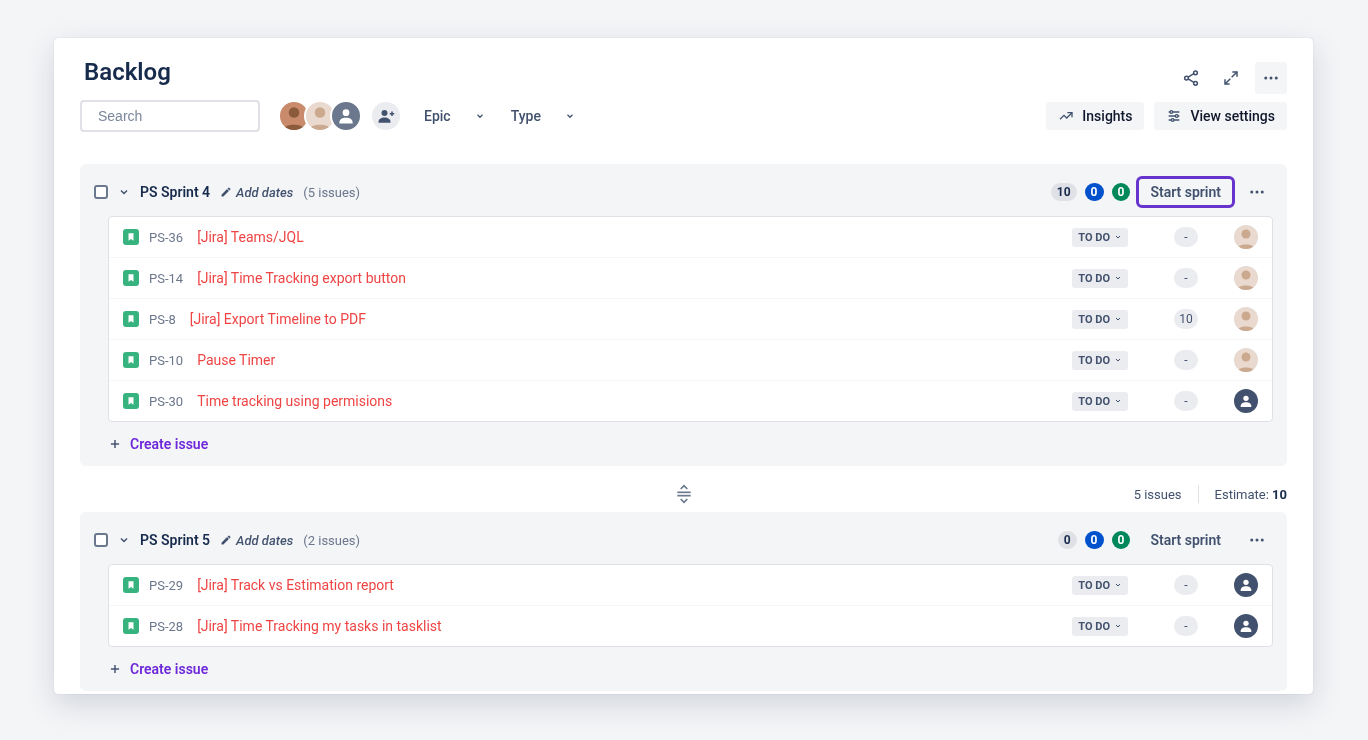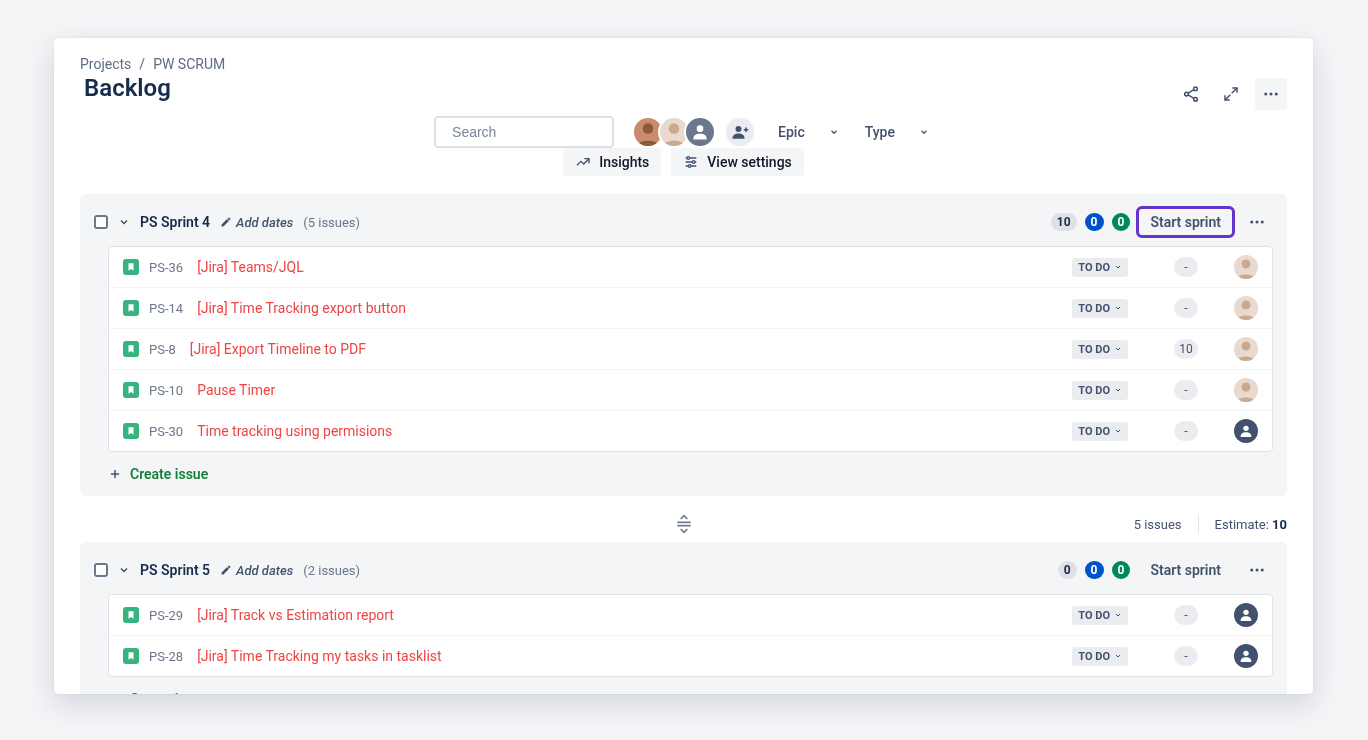--- a/index.html
+++ b/index.html
@@ -30,21 +30,21 @@
   .breadcrumb { font-size:14px; color:#5e6c84; display:flex; align-items:center; gap:8px; }
   .breadcrumb a { color:#5e6c84; text-decoration:none; }
   .breadcrumb .sep { color:#5e6c84; }
   .title-row { display:flex; align-items:center; justify-content:space-between; }
   h1.page-title { font-size:24px; font-weight:600; margin:2px 0 14px 4px; color:#172B4D; }
   .header-actions { display:flex; align-items:center; gap:8px; }
   .icon-btn { width:32px; height:32px; display:flex; align-items:center; justify-content:center; border-radius:3px; background:transparent; cursor:pointer; color:#42526E; }
   .icon-btn.filled { background:#f4f5f7; }
 
   
-  .toolbar { display:flex; align-items:center; justify-content:space-between; margin-bottom:18px;flex-direction:column; }
+  .toolbar { display:flex; align-items:center; justify-content:space-between; margin-bottom:32px; }
   .toolbar-left { display:flex; align-items:center; gap:18px; }
   .search {
     display:flex; align-items:center;
     width:180px; height:32px; border:2px solid #dfe1e6; border-radius:4px;
     padding:0 8px; color:#7a869a;
   }
   .search input { border:none; outline:none; flex:1; font-size:14px; color:#172B4D; background:transparent; }
   .search input::placeholder { color:#7a869a; }
   .avatars { display:flex; align-items:center; }
   .avatar {
@@ -110,43 +110,38 @@
     width:24px; height:20px; border-radius:10px; background:#ebecf0; color:#42526E; font-size:12px;
     display:flex; align-items:center; justify-content:center; margin:0 26px 0 36px;
   }
   .estimate.dash::after { content:"-"; }
   .assignee {
     width:24px; height:24px; border-radius:50%; background:#dfe1e6; display:flex; align-items:center; justify-content:center; overflow:hidden;
     color:#42526E;
   }
   .assignee.none { background:#42526E; color:#fff; }
 
-  .create-issue { display:flex; align-items:center; gap:8px; color:#15803d; font-weight:600; padding:6px 2px 2px 14px; cursor:pointer; }
+  .create-issue { display:flex; align-items:center; gap:8px; color:#6d28d9; font-weight:600; padding:6px 2px 2px 14px; cursor:pointer; }
 
   .divider-area { position:relative; height:36px; display:flex; align-items:center; }
   .divider-handle {
     position:absolute; left:50%; transform:translateX(-50%); width:30px; height:22px; display:flex; align-items:center; justify-content:center; color:#6B778C;
   }
   .divider-right { margin-left:auto; display:flex; align-items:center; gap:16px; color:#42526E; font-size:13px; }
   .divider-right .sep-v { width:1px; height:18px; background:#dfe1e6; }
   .divider-right b { color:#172B4D; font-weight:700; }
 
   
   svg { display:block; }
 </style>
 </head>
 <body>
 
 <div class="card">
 
-  <div class="breadcrumb">
-    <a href="#">Projects</a>
-    <span class="sep">/</span>
-    <a href="#">PW SCRUM</a>
-  </div>
   <div class="title-row">
     <h1 class="page-title">Backlog</h1>
     <div class="header-actions">
       <div class="icon-btn">
         <svg width="18" height="18" viewBox="0 0 24 24" fill="none" stroke="#42526E" stroke-width="2">
             <circle cx="18" cy="5" r="2.5"></circle>
             <circle cx="6" cy="12" r="2.5"></circle>
             <circle cx="18" cy="19" r="2.5"></circle>
             <line x1="8.2" y1="10.8" x2="15.8" y2="6.2"></line>
             <line x1="8.2" y1="13.2" x2="15.8" y2="17.8"></line>

